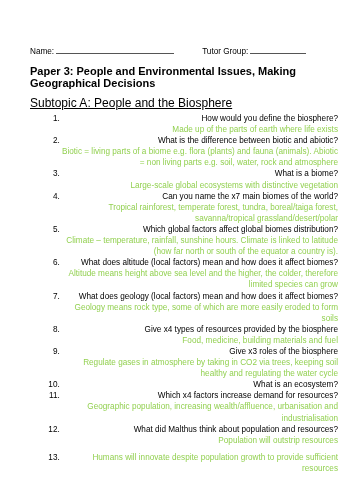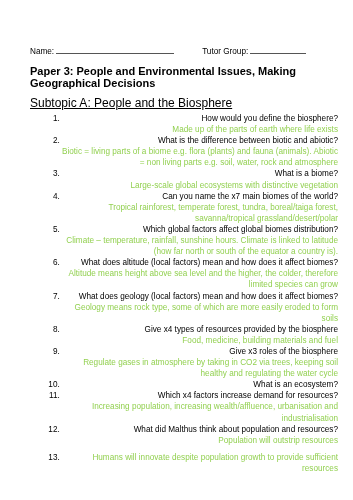--- a/index.html
+++ b/index.html
@@ -139,21 +139,21 @@
       </li>
       <li>
         <span class="q">Give x3 roles of the biosphere</span>
         <span class="a">Regulate gases in atmosphere by taking in CO2 via trees, keeping soil healthy and regulating the water cycle</span>
       </li>
       <li>
         <span class="q">What is an ecosystem?</span>
       </li>
       <li>
         <span class="q">Which x4 factors increase demand for resources?</span>
-        <span class="a">Increasing population, increasing wealth/affluence, urbanisation and industrialisation</span>
+        <span class="a">Geographic population, increasing wealth/affluence, urbanisation and industrialisation</span>
       </li>
       <li>
         <span class="q">What did Malthus think about population and resources?</span>
         <span class="a">Population will outstrip resources</span>
       </li>
       <li>
         <span class="a spaced">Humans will innovate despite population growth to provide sufficient resources</span>
       </li>
     </ol>
   </div>

